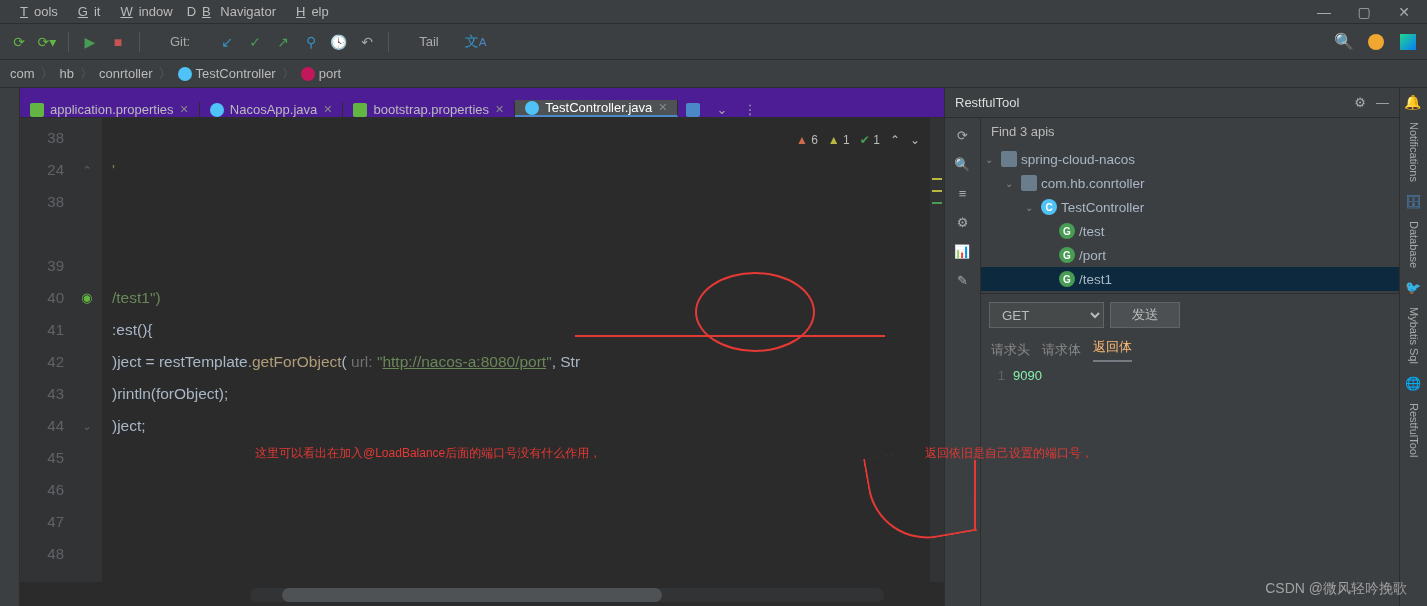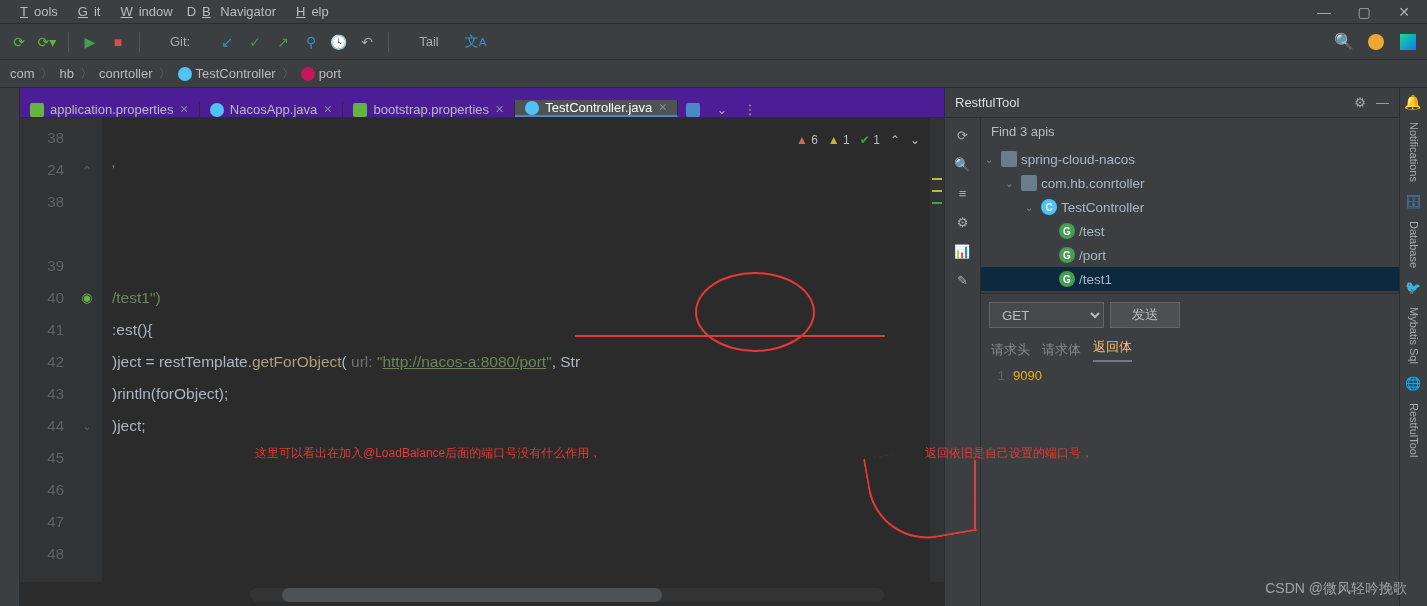--- a/index.html
+++ b/index.html
@@ -67,21 +67,21 @@
 .ti-get{background:#499c54;border-radius:50%}
 .req-bar{display:flex;gap:6px;padding:8px;border-top:1px solid #2d2d2d}
 .req-method{width:115px;height:26px;background:#45494a;border:1px solid #646464;color:#bbb;padding:0 8px}
 .req-url{flex:1;height:26px;background:#45494a;border:1px solid #646464;color:#bbb;padding:0 8px}
 .req-send{width:70px;height:26px;background:#4c5052;border:1px solid #646464;color:#bbb}
 .resp-tabs{display:flex;padding:0 10px;gap:12px;height:28px;align-items:center;color:#888}
 .resp-tabs span{cursor:pointer}
 .resp-tabs .active{color:#fdba74;border-bottom:2px solid #747a80;padding-bottom:4px}
 .resp-body{flex:1;display:flex;font-family:Consolas,monospace;padding:4px}
 .resp-ln{width:28px;text-align:right;color:#606366;padding-right:8px}
-.resp-txt{color:#eab308}
+.resp-txt{color:#86efac}
 .right-strip{width:28px;background:#3c3f41;display:flex;flex-direction:column;align-items:center;padding-top:6px;gap:6px;border-left:1px solid #2d2d2d}
 .vtab{writing-mode:vertical-rl;font-size:11px;color:#aaa;padding:6px 2px;cursor:pointer}
 .annotation{position:absolute;color:#e53935;font-size:12px;font-family:"Microsoft YaHei",sans-serif;pointer-events:none}
 .red-circle{position:absolute;border:2px solid #e53935;border-radius:50%;pointer-events:none}
 .red-line{position:absolute;height:2px;background:#e53935;pointer-events:none}
 .red-curve{position:absolute;border:2px solid #e53935;border-top:none;border-right:none;border-radius:0 0 0 60px;pointer-events:none}
 .watermark{position:absolute;bottom:8px;right:20px;color:#ccc;font-size:14px;opacity:.7}
 .fold{color:#606366;font-size:11px}
 </style>
 </head>

